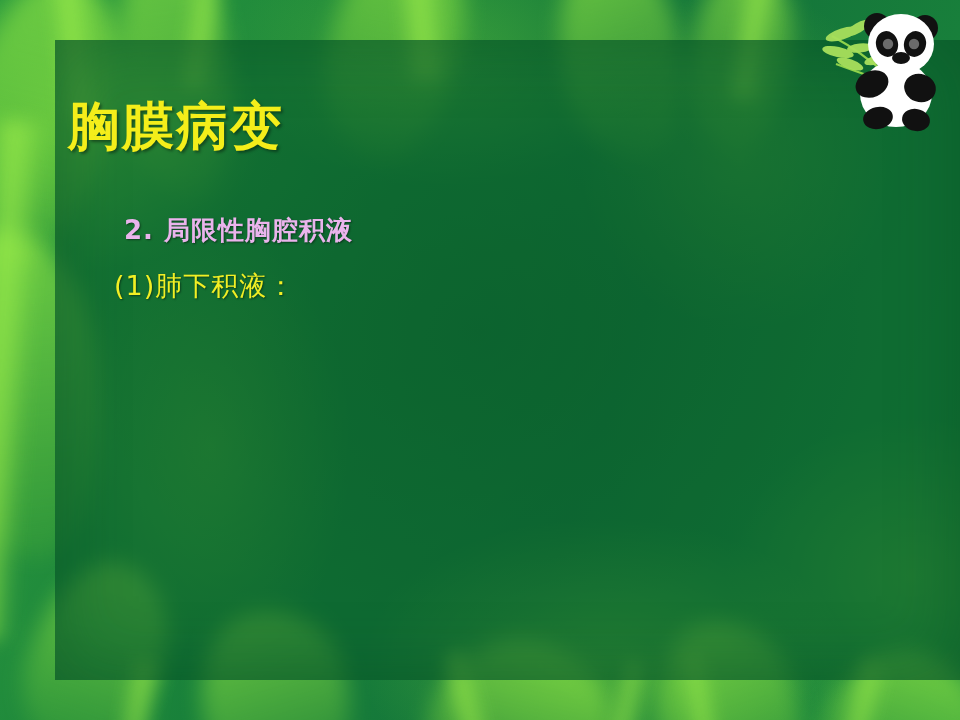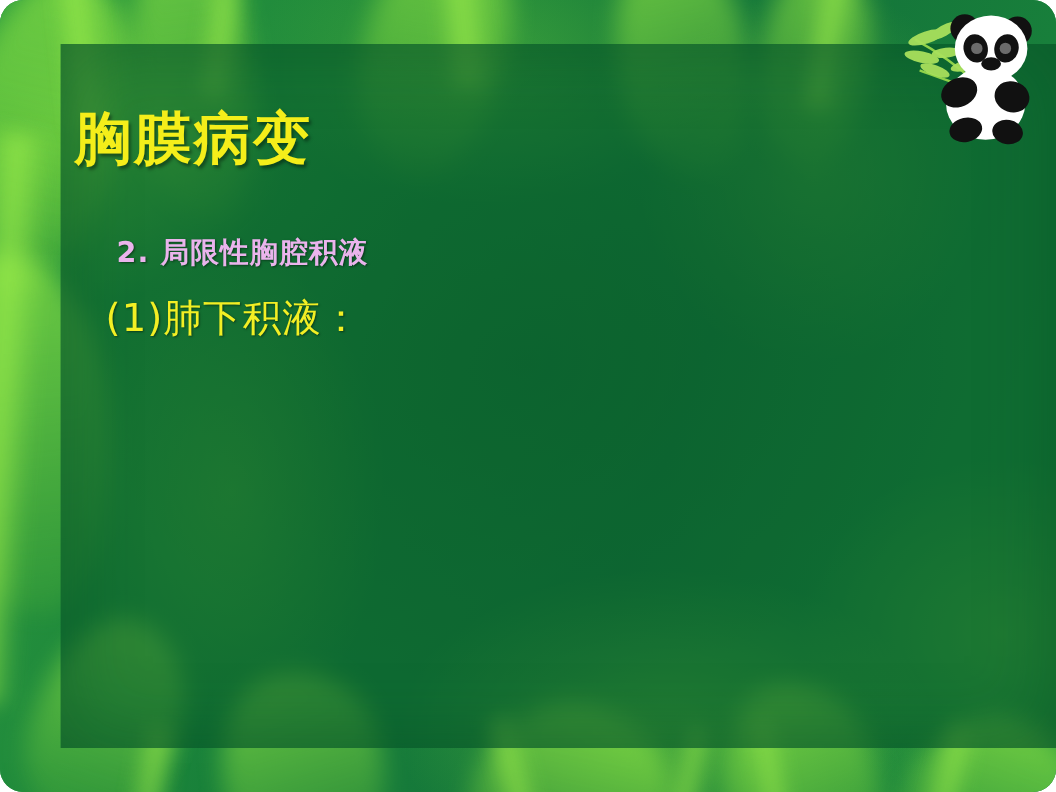--- a/index.html
+++ b/index.html
@@ -10,21 +10,20 @@
     overflow: hidden;
   }
 
   #slide {
     position: relative;
     width: 960px;
     height: 720px;
     background: #1f8a3b;
     overflow: hidden;
     font-family: "DejaVu Sans", "Liberation Sans", sans-serif;
-    border-radius: 21px;
   }
 
   
   .bg-base {
     position: absolute;
     inset: 0;
     background:
       radial-gradient(ellipse 260px 200px at 8% 18%, rgba(120,215,60,0.55), rgba(120,215,60,0) 72%),
       radial-gradient(ellipse 200px 320px at 22% 62%, rgba(110,205,55,0.42), rgba(110,205,55,0) 70%),
       radial-gradient(ellipse 300px 180px at 46% 8%, rgba(120,215,60,0.35), rgba(120,215,60,0) 72%),
@@ -77,38 +76,38 @@
     font-weight: 700;
     letter-spacing: 2px;
     color: #f4ee1a;
     text-shadow: 2px 2px 3px rgba(0,0,0,0.40);
     white-space: nowrap;
   }
 
   
   .body-block {
     position: absolute;
-    left: 96px;
+    left: 114px;
     top: 214px;
     width: 790px;
   }
 
   .subhead-1 {
     font-size: 26px;
     font-weight: 600;
     color: #eab4ec;
     letter-spacing: 1px;
     text-shadow: 1px 1px 2px rgba(0,0,0,0.45);
     line-height: 1.25;
     margin: 0 0 22px 10px;
     white-space: nowrap;
   }
 
   .subhead-2 {
-    font-size: 35px;
+    font-size: 27px;
     font-weight: 500;
     color: #f2ef24;
     letter-spacing: 1px;
     text-shadow: 1px 1px 2px rgba(0,0,0,0.45);
     line-height: 1.25;
     margin: 0 0 24px 0;
     white-space: nowrap;
   }
 
   .para {

